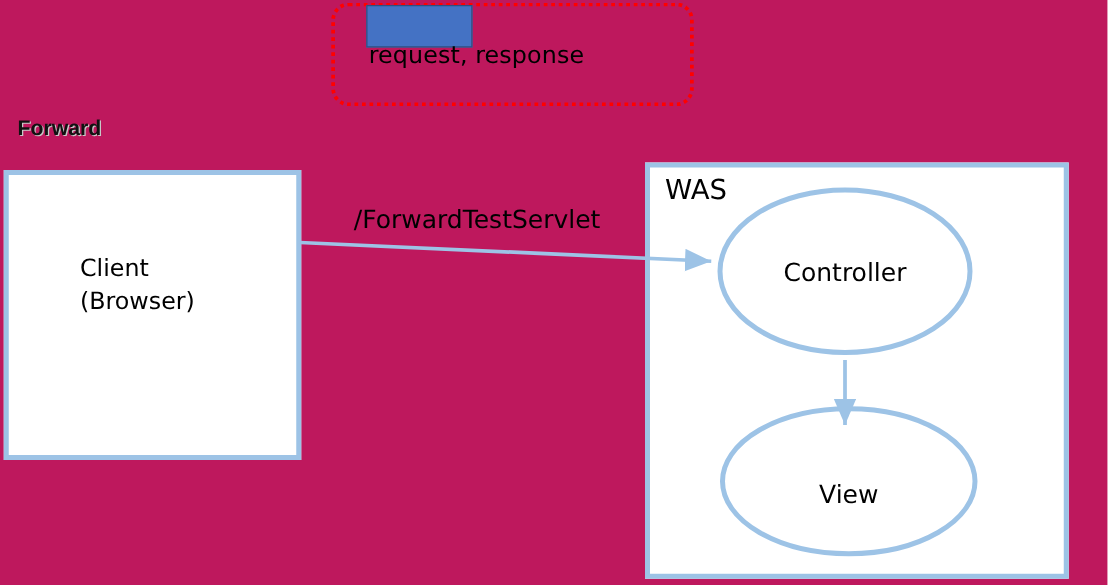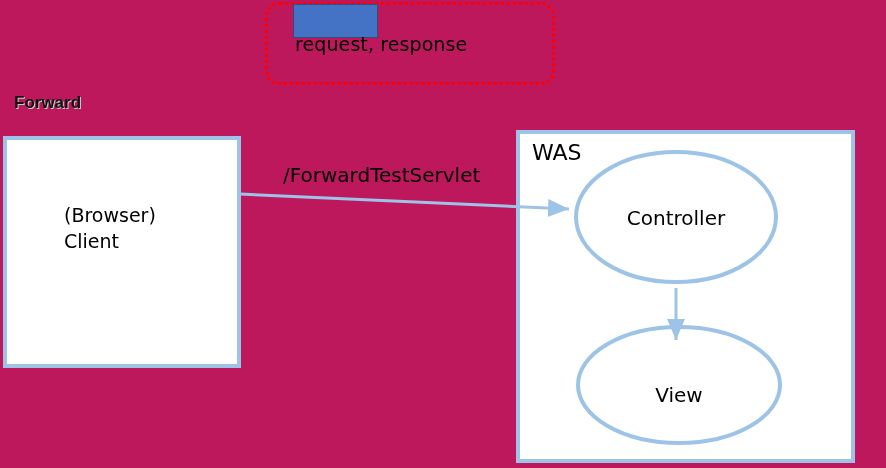--- a/index.html
+++ b/index.html
@@ -146,22 +146,22 @@
 <div id="canvas">
 
   <div class="legend-box"></div>
   <div class="legend-swatch"></div>
   <div class="legend-label">request, response</div>
 
   <div class="section-title">Forward</div>
 
   <div class="client-box"></div>
   <div class="client-text">
+    <div>Client</div>
     <div>(Browser)</div>
-    <div>Client</div>
   </div>
 
   <div class="was-box"></div>
   <div class="was-label">WAS</div>
 
   <svg id="vector-layer" viewBox="0 0 886 468">
     <defs>
       <marker id="arrowhead" markerWidth="8" markerHeight="8" refX="7" refY="3" orient="auto" markerUnits="strokeWidth">
         <path d="M0,0 L7,3 L0,6 z" fill="#9DC3E6"></path>
       </marker>

